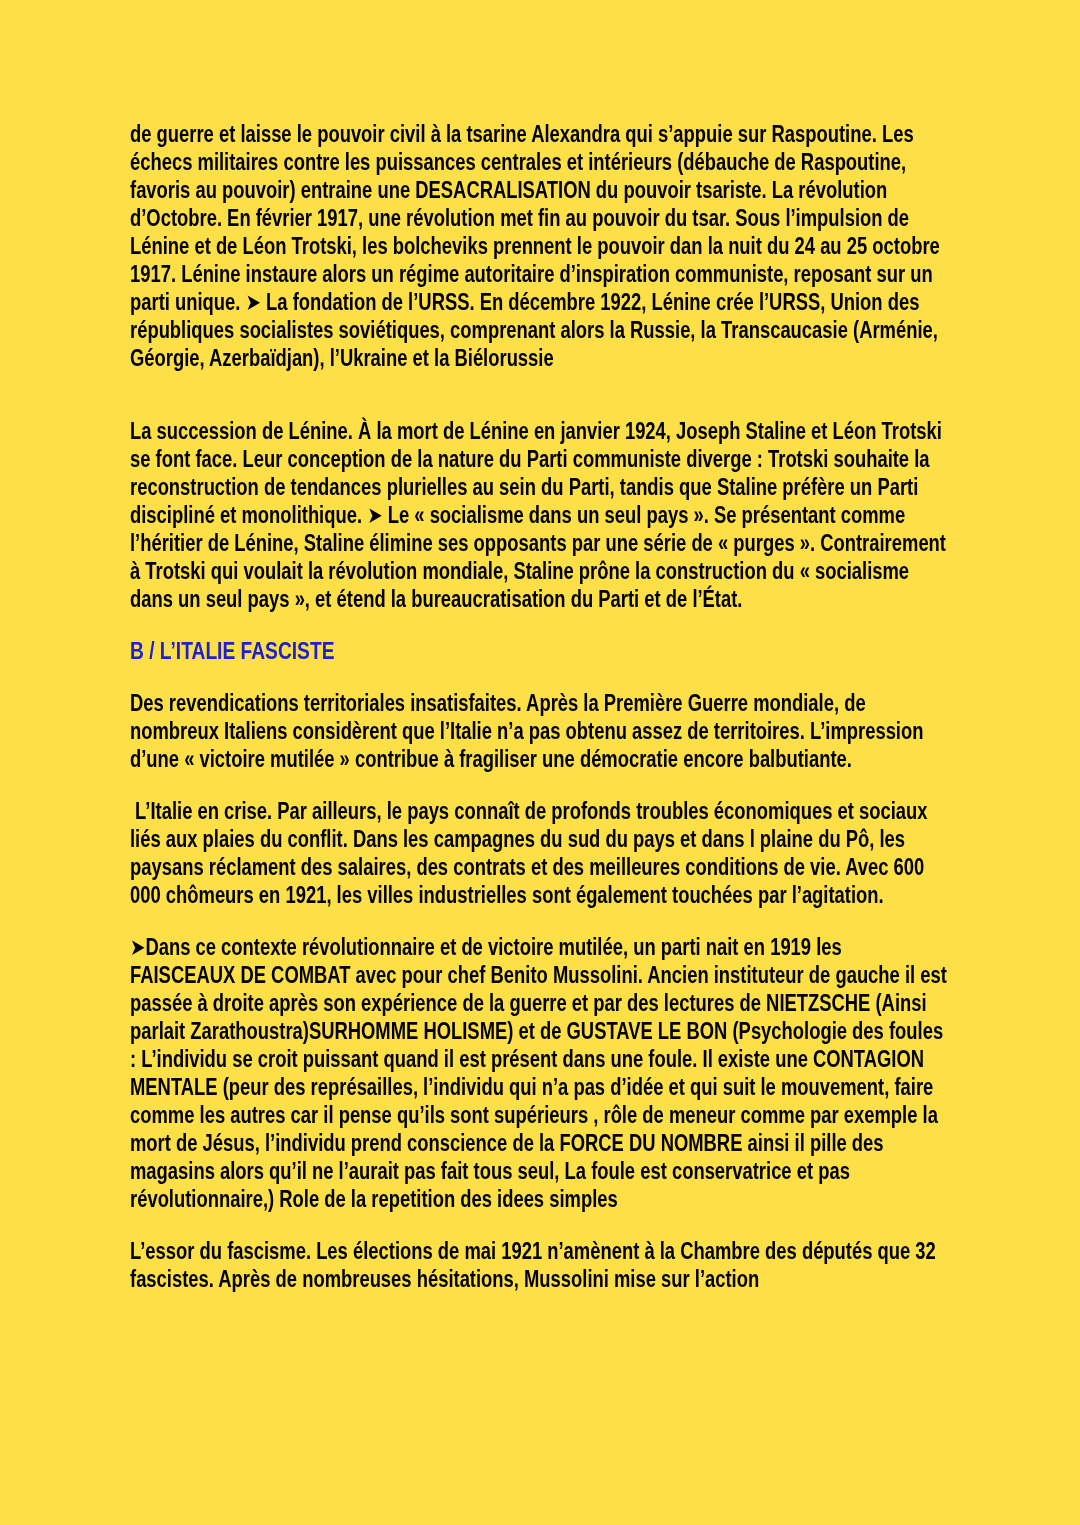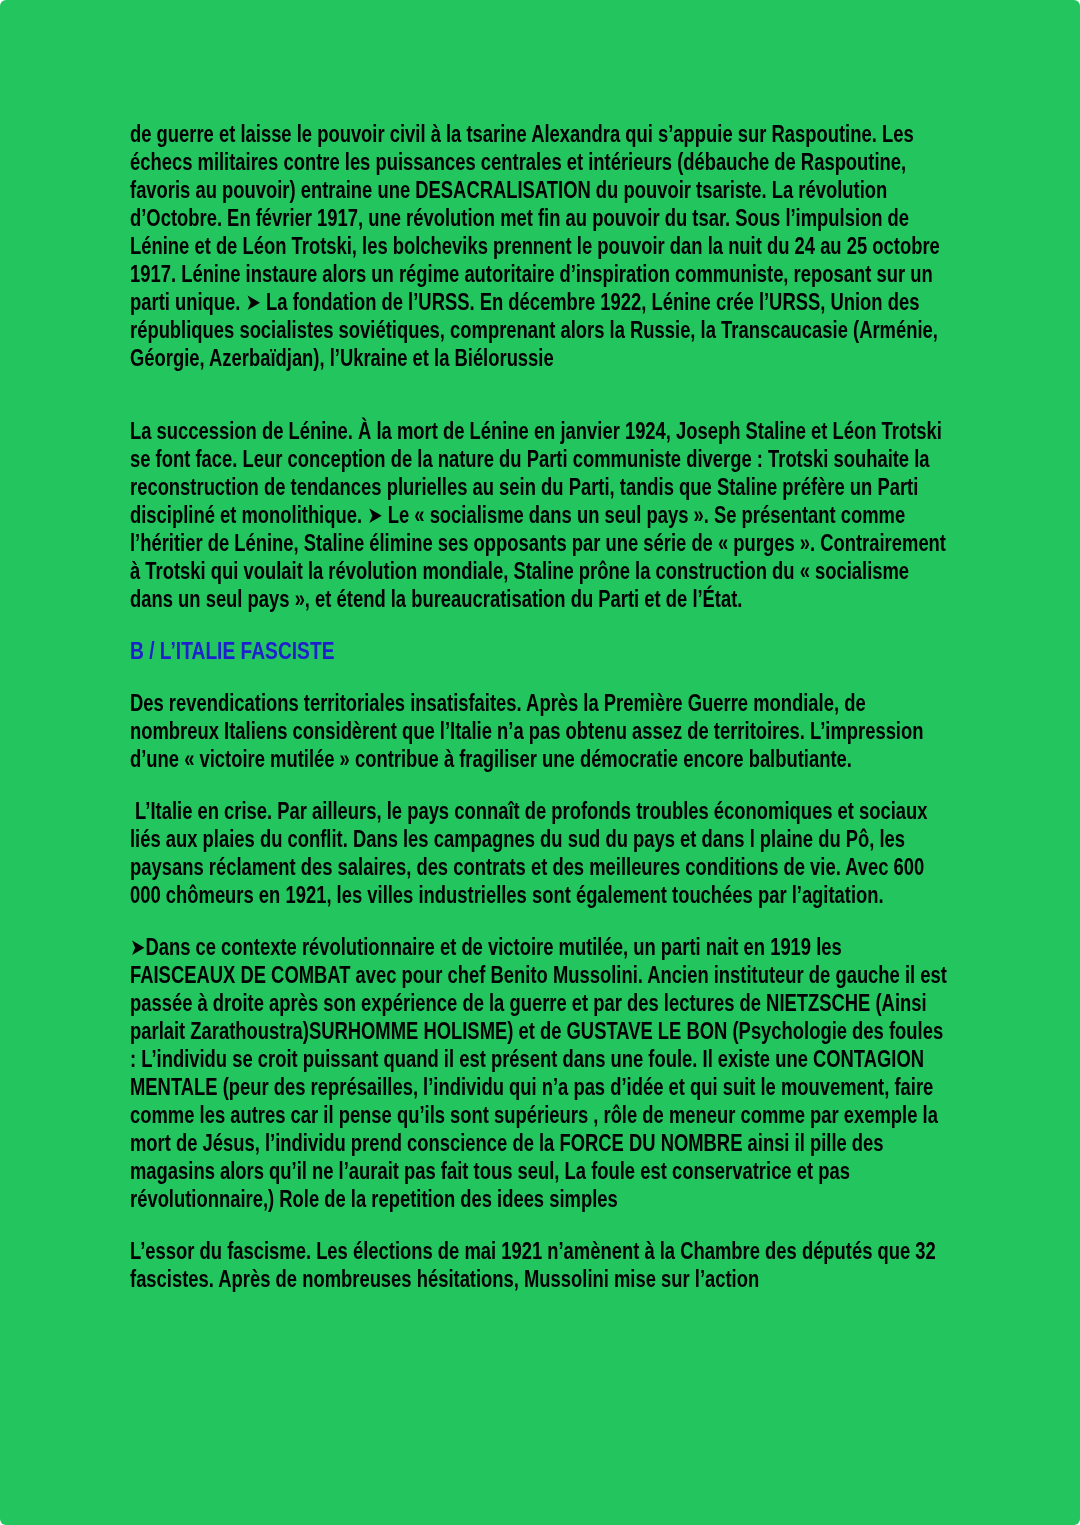--- a/index.html
+++ b/index.html
@@ -4,24 +4,23 @@
 <style>
   html, body {
     margin: 0;
     padding: 0;
     background: #ffffff;
   }
   .page {
     position: relative;
     width: 1080px;
     height: 1525px;
-    background: #22c55e;
+    background: #fde047;
     overflow: hidden;
     font-family: "Liberation Sans", "DejaVu Sans", sans-serif;
-    border-radius: 6px;
   }
   
   .content {
     position: absolute;
     top: 120px;
     left: 130px;
     width: 1025px;           
     transform: scaleX(0.8);
     transform-origin: 0 0;
   }

